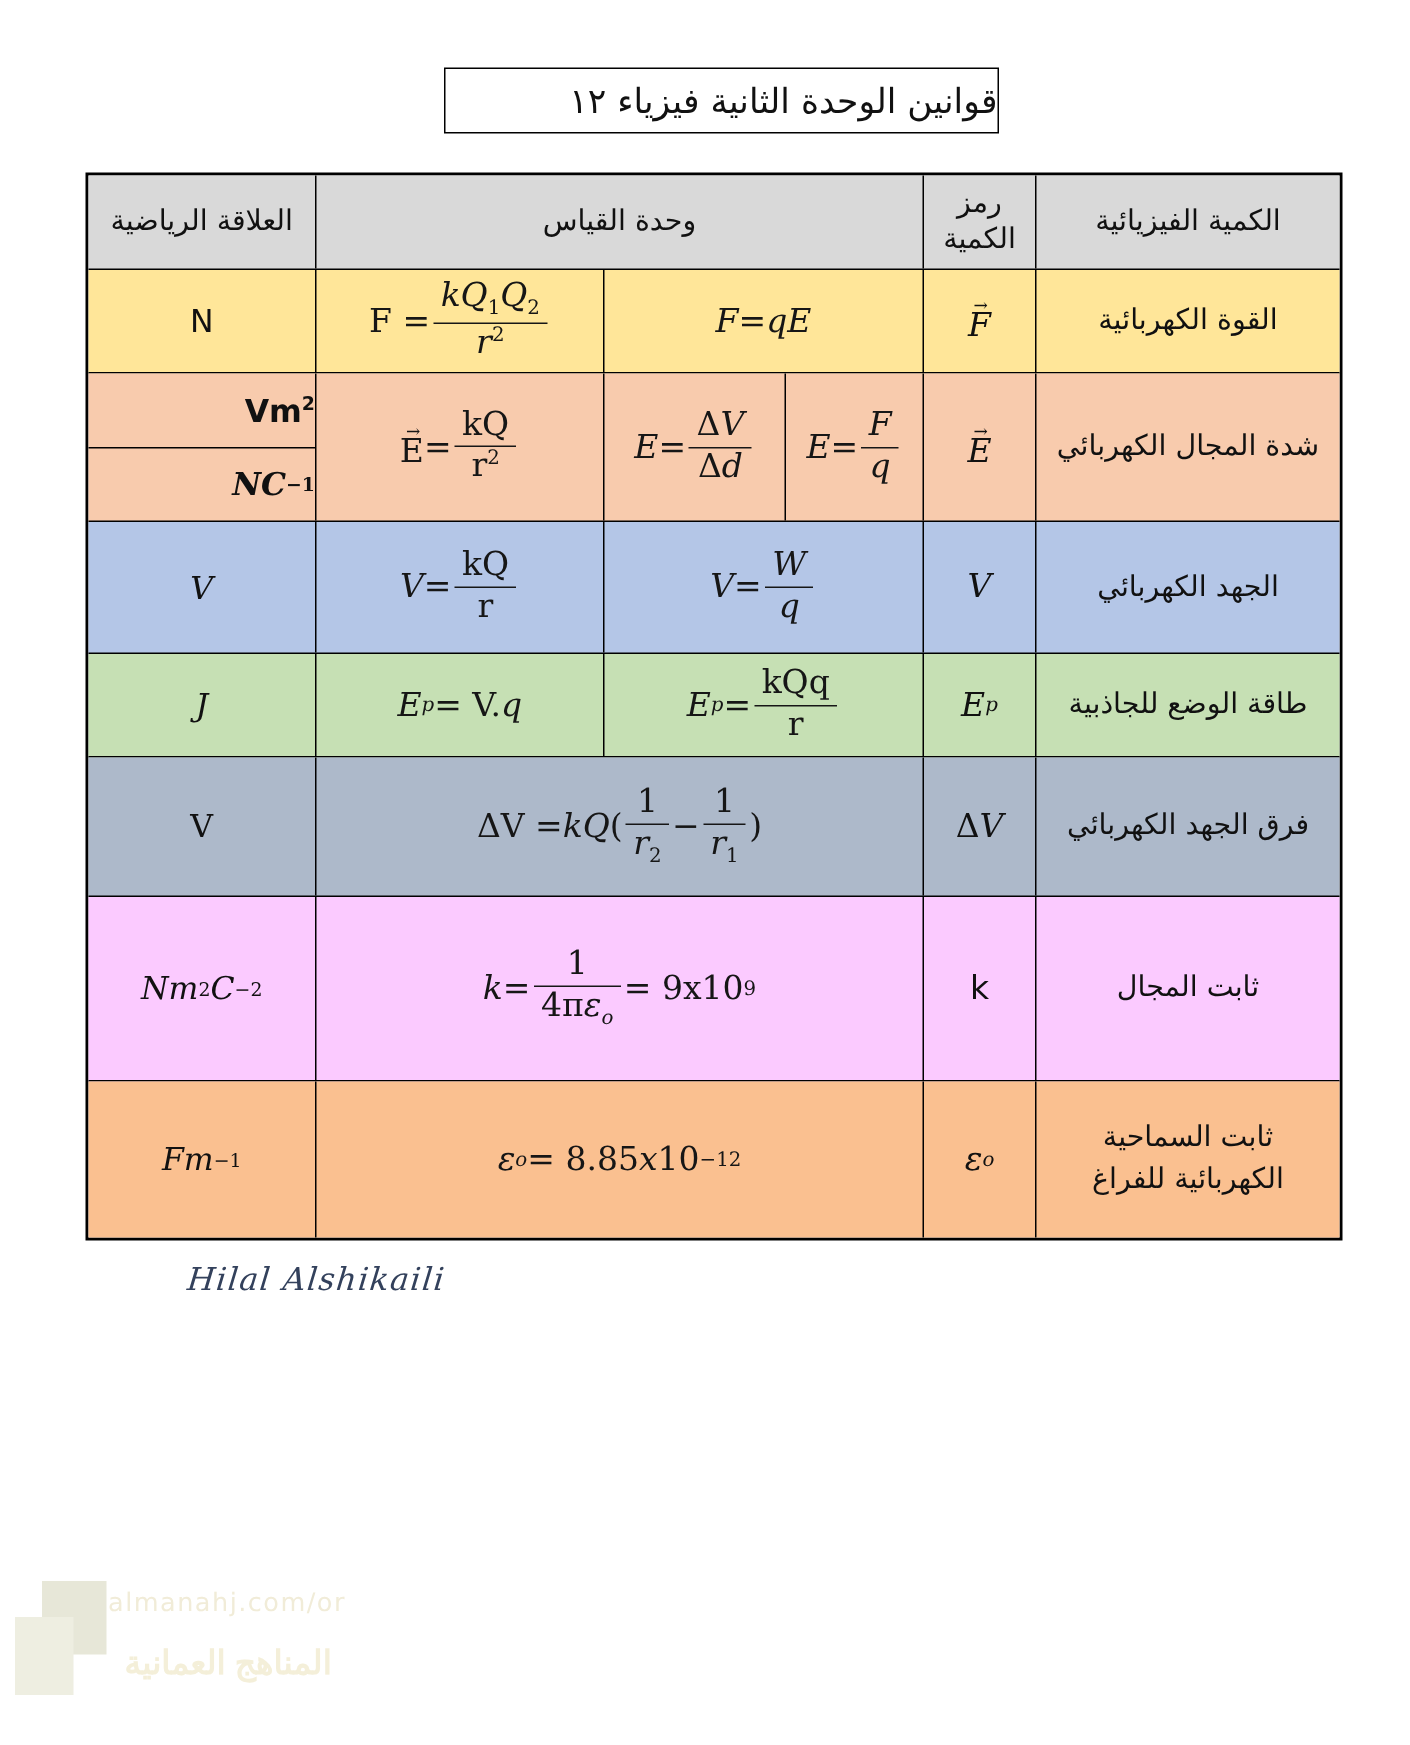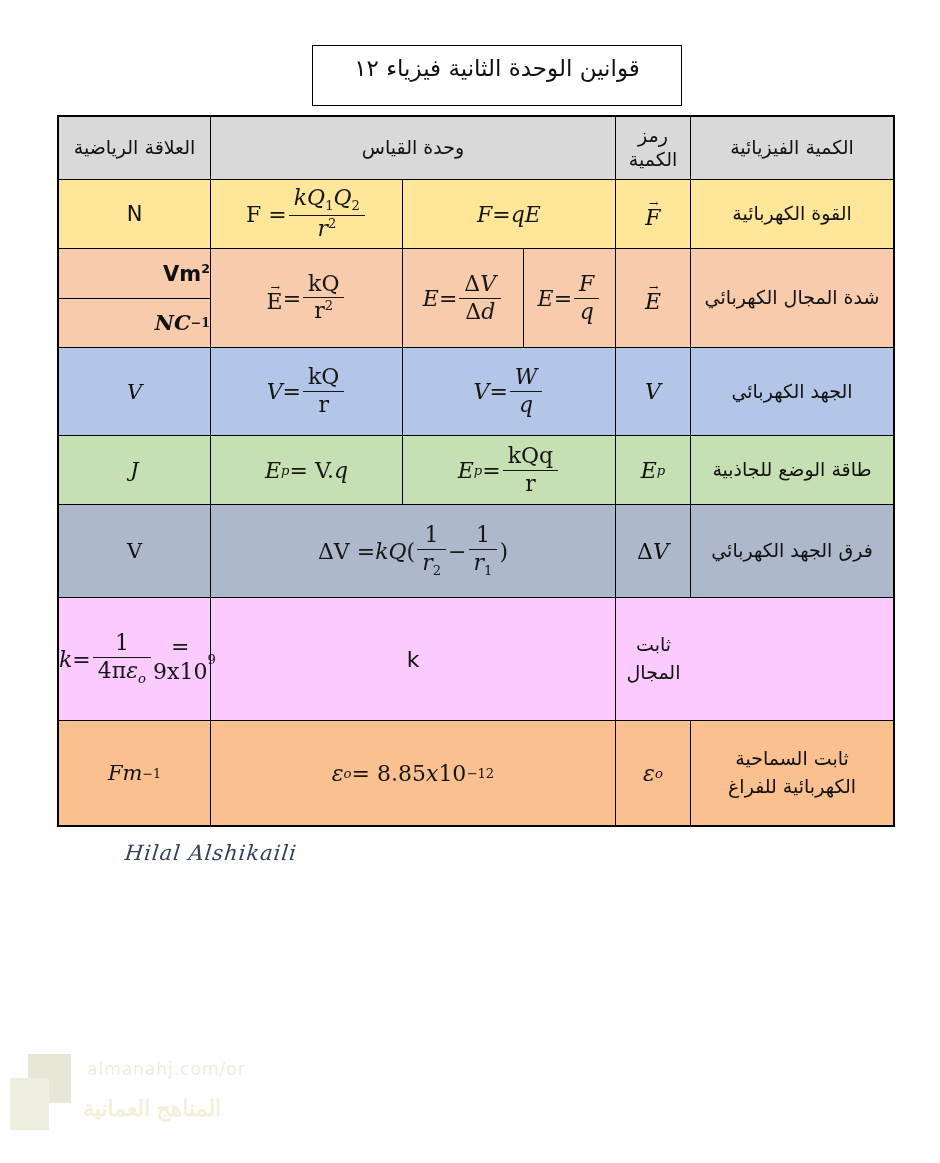--- a/index.html
+++ b/index.html
@@ -2,23 +2,23 @@
 <html lang="ar"><head>
 <meta charset="utf-8">
 <style>
   html,body{margin:0;padding:0;}
   body{
     width:940px;height:1163px;position:relative;background:#ffffff;overflow:hidden;
     font-family:"DejaVu Sans",sans-serif;color:#111;
   }
   
   .title-box{
-    position:absolute;left:312px;top:45px;width:370px;height:61px;
+    position:absolute;left:296px;top:45px;width:370px;height:44px;
     border:1.6px solid #000;box-sizing:border-box;
-    display:flex;justify-content:center;align-items:flex-start;padding-top:9px;
+    display:flex;justify-content:flex-end;align-items:flex-start;padding-top:9px;
   }
   .title-box span{font-size:23px;direction:rtl;}
   
   .tbl{
     position:absolute;left:57px;top:115px;width:838px;
     border:2px solid #000;box-sizing:border-box;
   }
   .tr{display:grid;grid-template-columns:152px 405px 75px 1fr;border-bottom:1.6px solid #000;}
   .tr:last-child{border-bottom:none;}
   .td{
@@ -64,21 +64,21 @@
   .signature{
     position:absolute;left:125px;top:841px;
     font-family:"DejaVu Serif",serif;font-style:italic;font-size:21px;
     color:#33415c;letter-spacing:1px;transform:skewX(-6deg);
   }
   
   .wm-sq1{position:absolute;left:28px;top:1054px;width:43px;height:49px;background:#e7e7d8;}
   .wm-sq2{position:absolute;left:10px;top:1078px;width:39px;height:52px;background:#eeeee1;}
   .wm-url{
     position:absolute;left:72px;top:1059px;font-size:17px;letter-spacing:1px;
-    color:#f1ecd8;font-family:"DejaVu Sans",sans-serif;padding-left:15px;
+    color:#f1ecd8;font-family:"DejaVu Sans",sans-serif;
   }
   .wm-ar{
     position:absolute;left:83px;top:1096px;font-size:22px;font-weight:bold;
     color:#f4efd9;direction:rtl;font-family:Liberation Sans, sans-serif;
   }
 </style>
 </head>
 <body>
 
 <div class="title-box">
@@ -198,20 +198,26 @@
               <span class="nu">1</span>
               <span class="de"><i>r</i><sub>1</sub></span>
             </span>)</div>
       </div>
     </div>
     <div class="td symbol-col">Δ<i>V</i></div>
     <div class="td quantity-col last">فرق الجهد الكهربائي</div>
   </div>
 
   <div class="tr r6">
+    <div class="td unit-col">
+        <i>Nm</i>
+        <sup>2</sup>
+        <i>C</i>
+        <sup>−2</sup>
+      </div>
     <div class="td formula-col">
       <div class="sub cols1">
         <div class="sc"><i>k</i> = <span class="fr">
               <span class="nu">1</span>
               <span class="de">4π<i>ε</i><sub><i>o</i></sub></span>
             </span> = 9x10<sup>9</sup></div>
       </div>
     </div>
     <div class="td symbol-col">
         <span class="sans">k</span>

